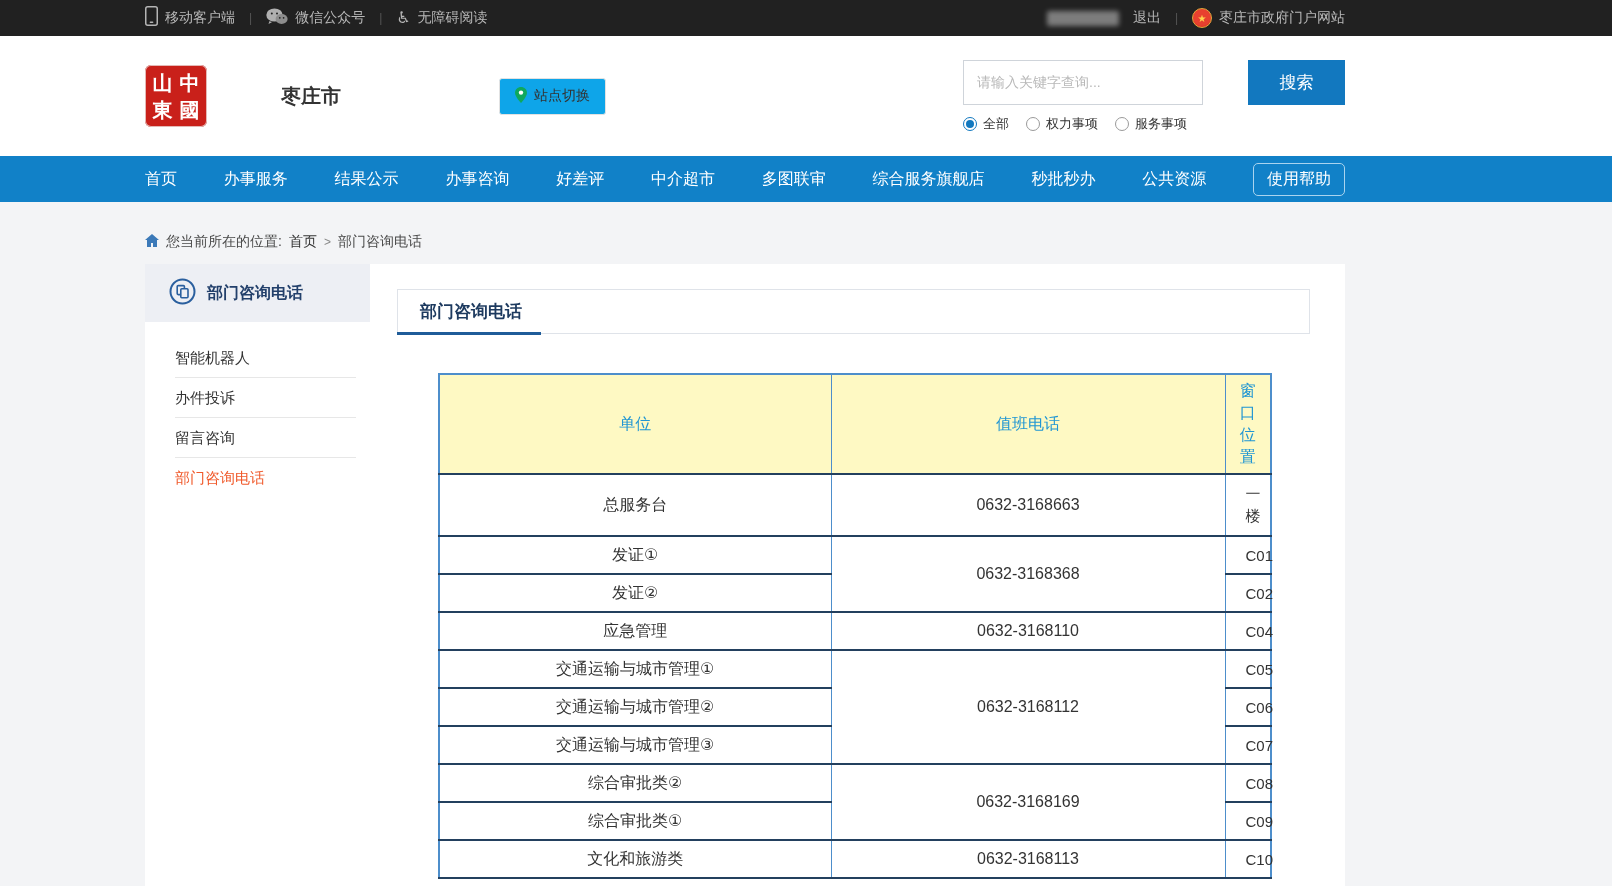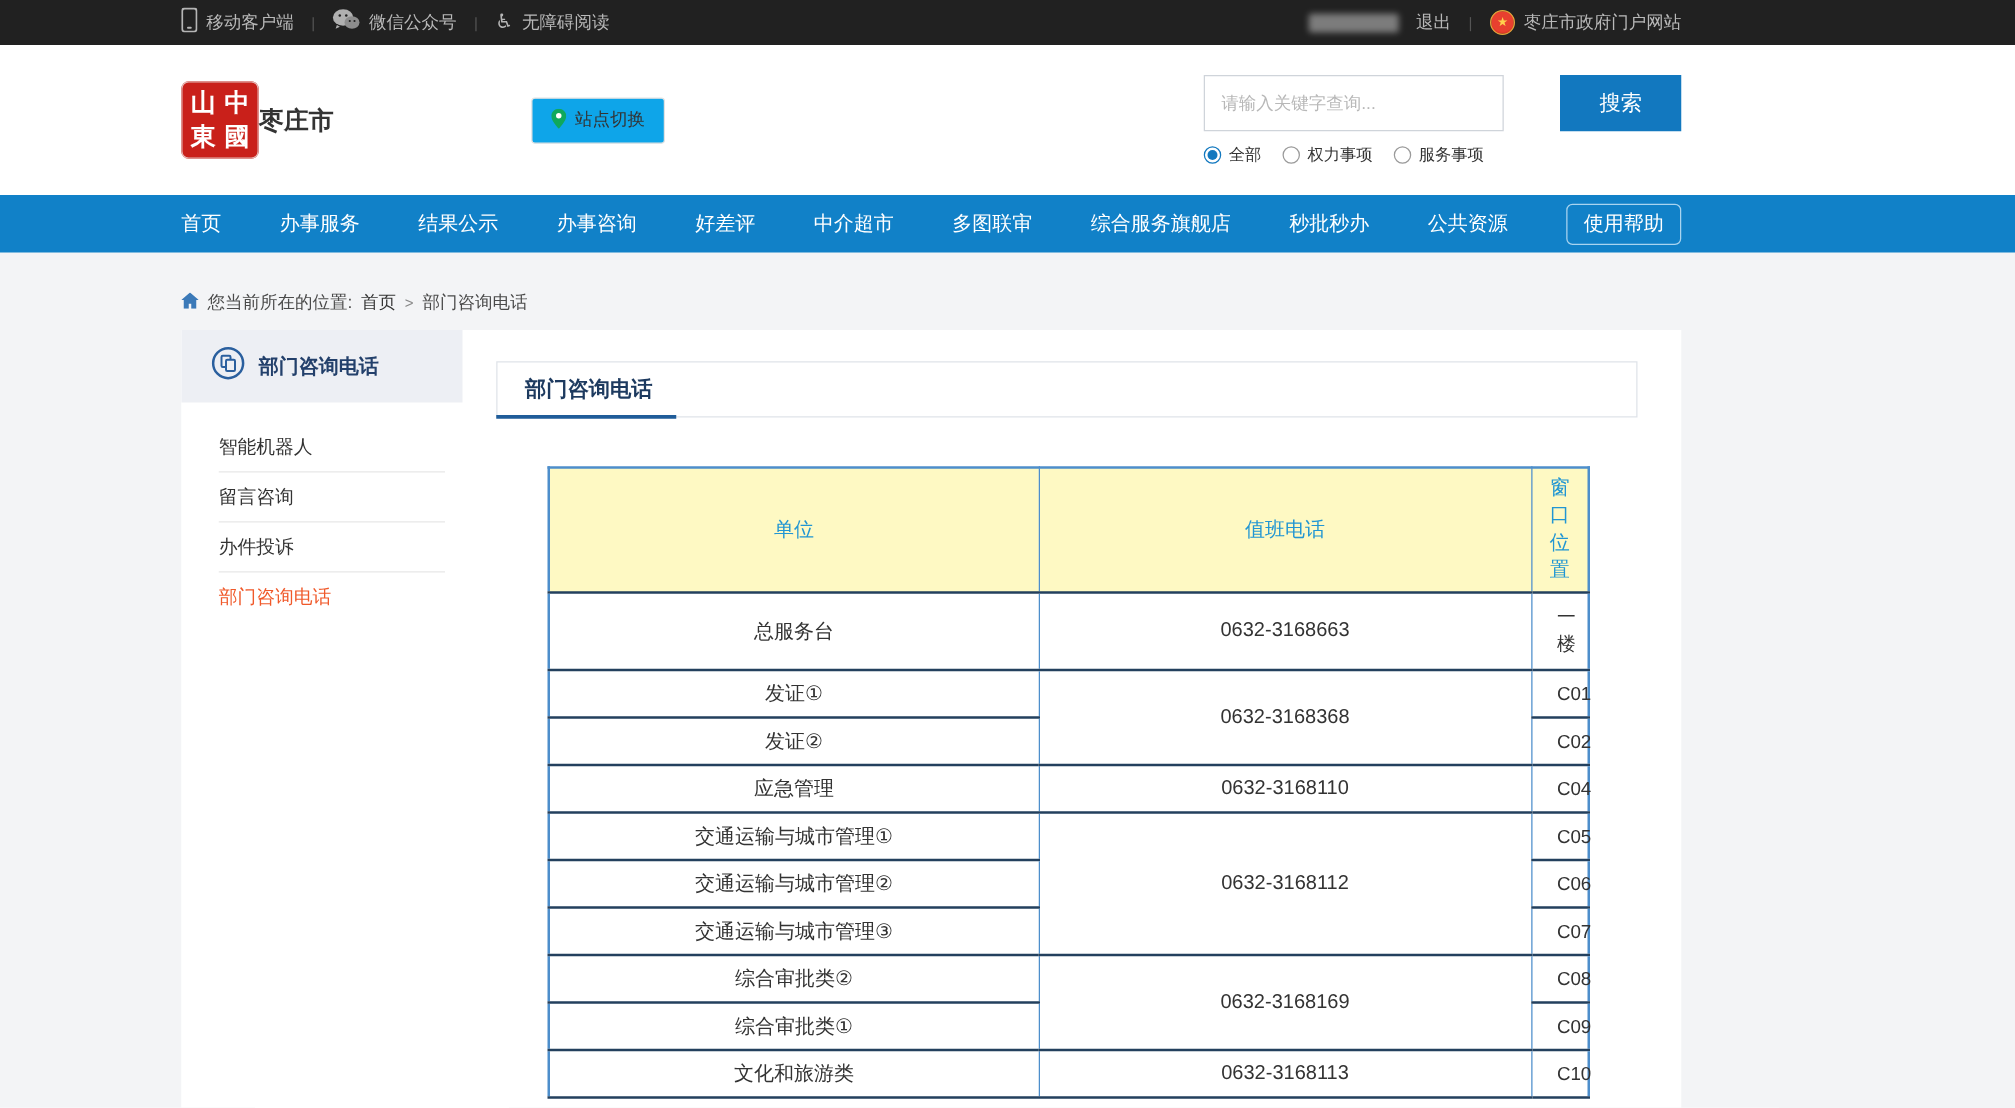--- a/index.html
+++ b/index.html
@@ -23,21 +23,21 @@
   .header { height:120px; background:#fff; }
   .header .container { height:120px; display:flex; align-items:center; }
   .logo { display:flex; align-items:center; gap:12px; }
   .seal { width:62px; height:62px; background:#c9201a; border-radius:6px; color:#fff;
     display:grid; grid-template-columns:1fr 1fr; align-items:center; justify-items:center;
     font-size:20px; font-weight:bold; line-height:1; padding:4px; box-shadow:0 0 0 1px #e4b9b6 inset; }
   .logo-text { display:flex; flex-direction:column; gap:4px; }
   .platform-badge { display:inline-block; background:#4a4a4a; color:#fff; font-size:15px;
     padding:3px 10px; letter-spacing:1px; align-self:flex-start; }
   .site-name { font-size:31px; font-weight:bold; color:#2b2b2b; letter-spacing:5px; }
-  .city-name { font-size:20px; font-weight:bold; color:#333; }
+  .city-name { font-size:20px; font-weight:bold; color:#333; margin-left:74px; }
   .site-switch { margin-left:158px; display:flex; align-items:center; gap:7px; background:#0ea5e9;
     border:1px solid #e2e2e2; border-radius:3px; padding:8px 15px; font-size:14px; color:#333; cursor:pointer; }
   .search-area { margin-left:auto; display:flex; flex-direction:column; gap:10px; width:382px; }
   .search-row { display:flex; justify-content:space-between; }
   .search-input { width:240px; height:45px; border:1px solid #cfd4da; padding:0 13px; font-size:14px; color:#14532d; outline:none; }
   .search-input::placeholder { color:#b8b8b8; }
   .search-btn { width:97px; height:45px; background:#1278bf; color:#fff; font-size:17px; border:none; cursor:pointer; }
   .filter-row { display:flex; align-items:center; gap:17px; }
   .filter { display:flex; align-items:center; gap:6px; font-size:13px; color:#333; cursor:pointer; }
   .radio { width:14px; height:14px; border-radius:50%; border:1px solid #9a9a9a; position:relative; background:#fff; }
@@ -219,22 +219,22 @@
         <svg width="27" height="27" viewBox="0 0 27 27">
             <circle cx="13.5" cy="13.5" r="12" fill="none" stroke="#2a5f9e" stroke-width="2"></circle>
             <rect x="8.2" y="7.6" width="7.2" height="9" rx="1" fill="none" stroke="#2a5f9e" stroke-width="1.6"></rect>
             <rect x="11.8" y="10.8" width="7.2" height="9" rx="1" fill="#edeff4" stroke="#2a5f9e" stroke-width="1.6"></rect>
           </svg>
       </span>
       <span class="sidebar-title">部门咨询电话</span>
     </div>
     <div class="sidebar-items">
       <div class="sidebar-item">智能机器人</div>
+      <div class="sidebar-item">办件投诉</div>
       <div class="sidebar-item">留言咨询</div>
-      <div class="sidebar-item">办件投诉</div>
       <div class="sidebar-item active">部门咨询电话</div>
     </div>
   </div>
 
   <div class="main">
     <div class="tab-box">
       <span class="tab-title">部门咨询电话</span>
       <span class="tab-underline"></span>
     </div>
 

